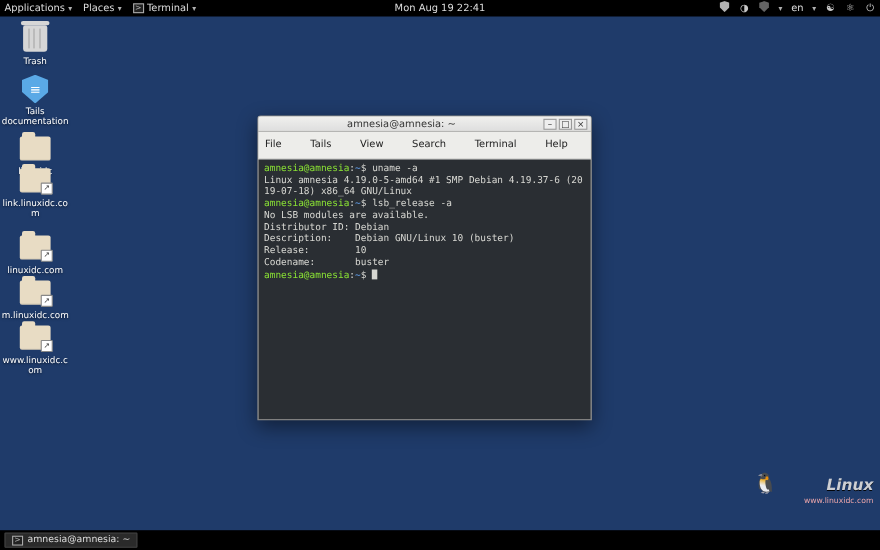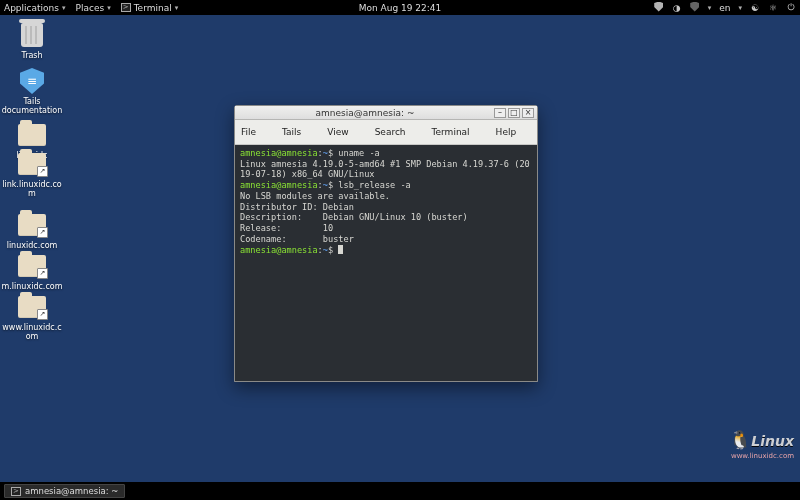--- a/index.html
+++ b/index.html
@@ -39,21 +39,21 @@
   .menubar { height:14px; background:#ededea; display:flex; align-items:center; gap:26px; padding:12px 6px; font-size:9px; color:#222; border-bottom:1px solid #c8c8c6;}
   .menubar span{cursor:pointer;}
   .termbody { background:#2a2e33; color:#d7d7d2; font-family:"DejaVu Sans Mono","Liberation Mono",monospace; font-size:8.6px; line-height:1.25; padding:3px 4px 3px 5px; height:236px; white-space:pre-wrap; word-break:break-all; }
   .prompt { color:#8ae234; }
   .cwd { color:#66aaff; }
   .cursor { display:inline-block; width:5px; height:9px; background:#d7d7d2; vertical-align:-1px; }
 
   
   .watermark { position:absolute; right:6px; bottom:22px; text-align:right; font-size:9px; color:#fff; opacity:.9; }
   .watermark .penguin{font-size:18px;}
-  .watermark .brand{font-weight:bold;font-style:italic;font-size:14px;color:#e0e0e0;text-shadow:0 1px 0 #000;}
+  .watermark .brand{font-weight:bold;font-style:italic;font-size:14px;color:#e0e0e0;text-shadow:0 1px 0 #000;margin-left:44px;}
   .watermark .url{font-size:7px;color:#ffb0b0;}
 
   
   .taskbar { position:absolute; left:0; right:0; bottom:0; height:18px; background:#000; display:flex; align-items:center; padding:2px 4px; }
   .task { display:flex; align-items:center; gap:4px; background:#2a2a2a; border:1px solid #444; height:14px; padding:0 6px; font-size:8.5px; color:#ddd; border-radius:1px; cursor:pointer;}
 </style>
 </head>
 <body>
 
 <div class="topbar">

